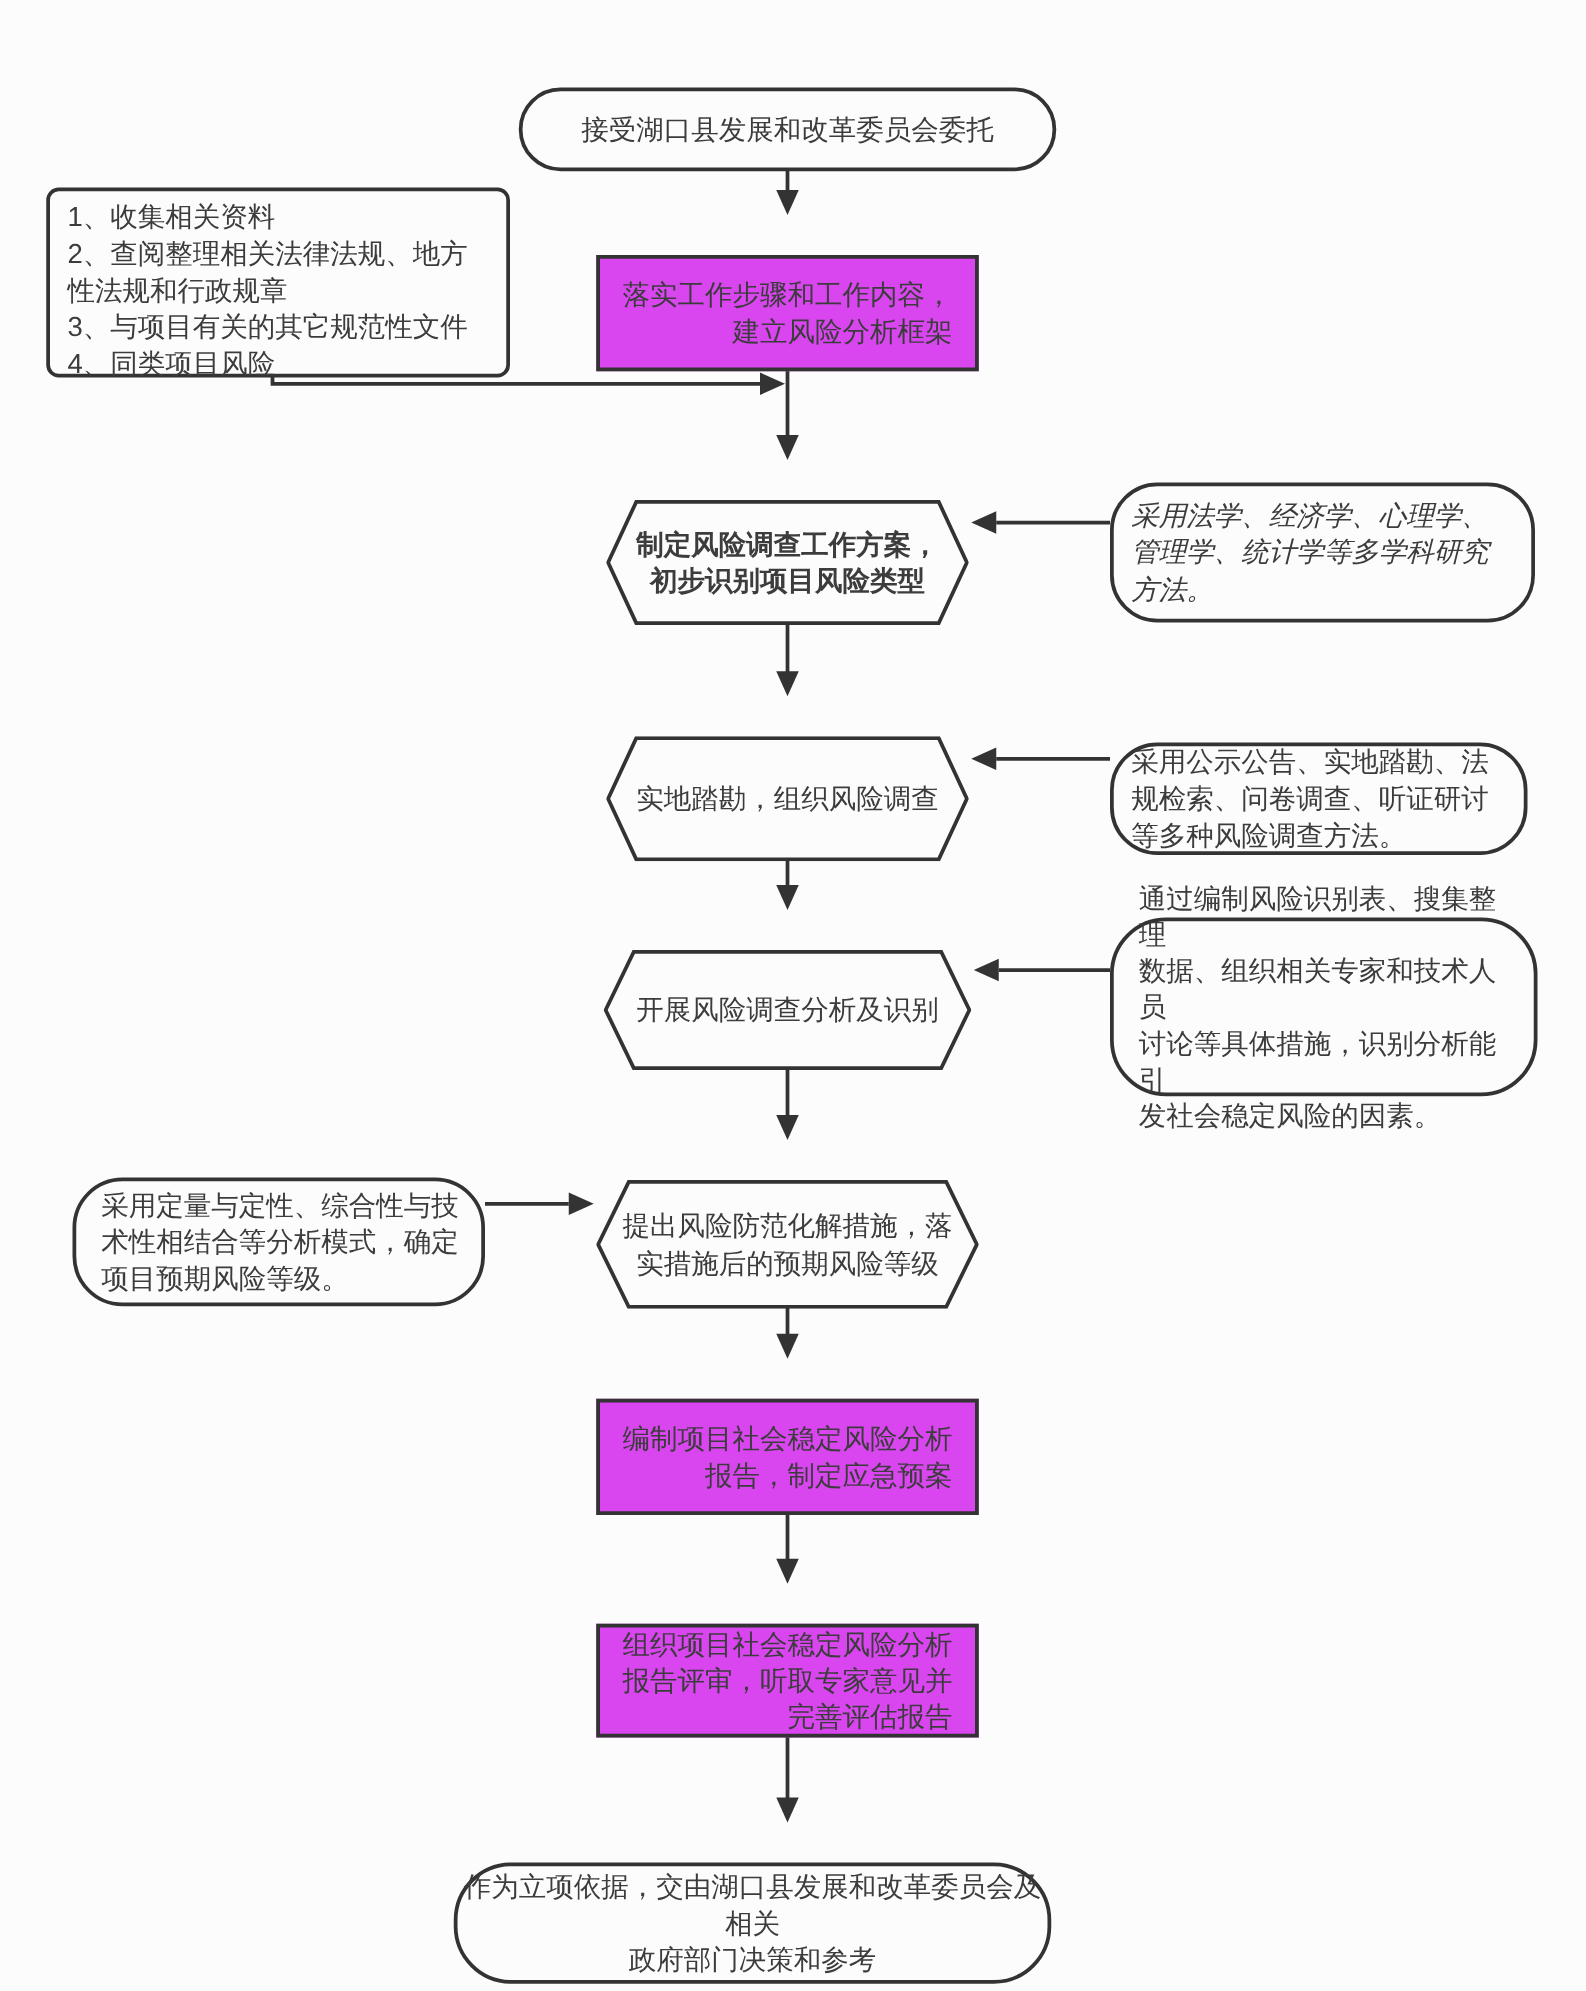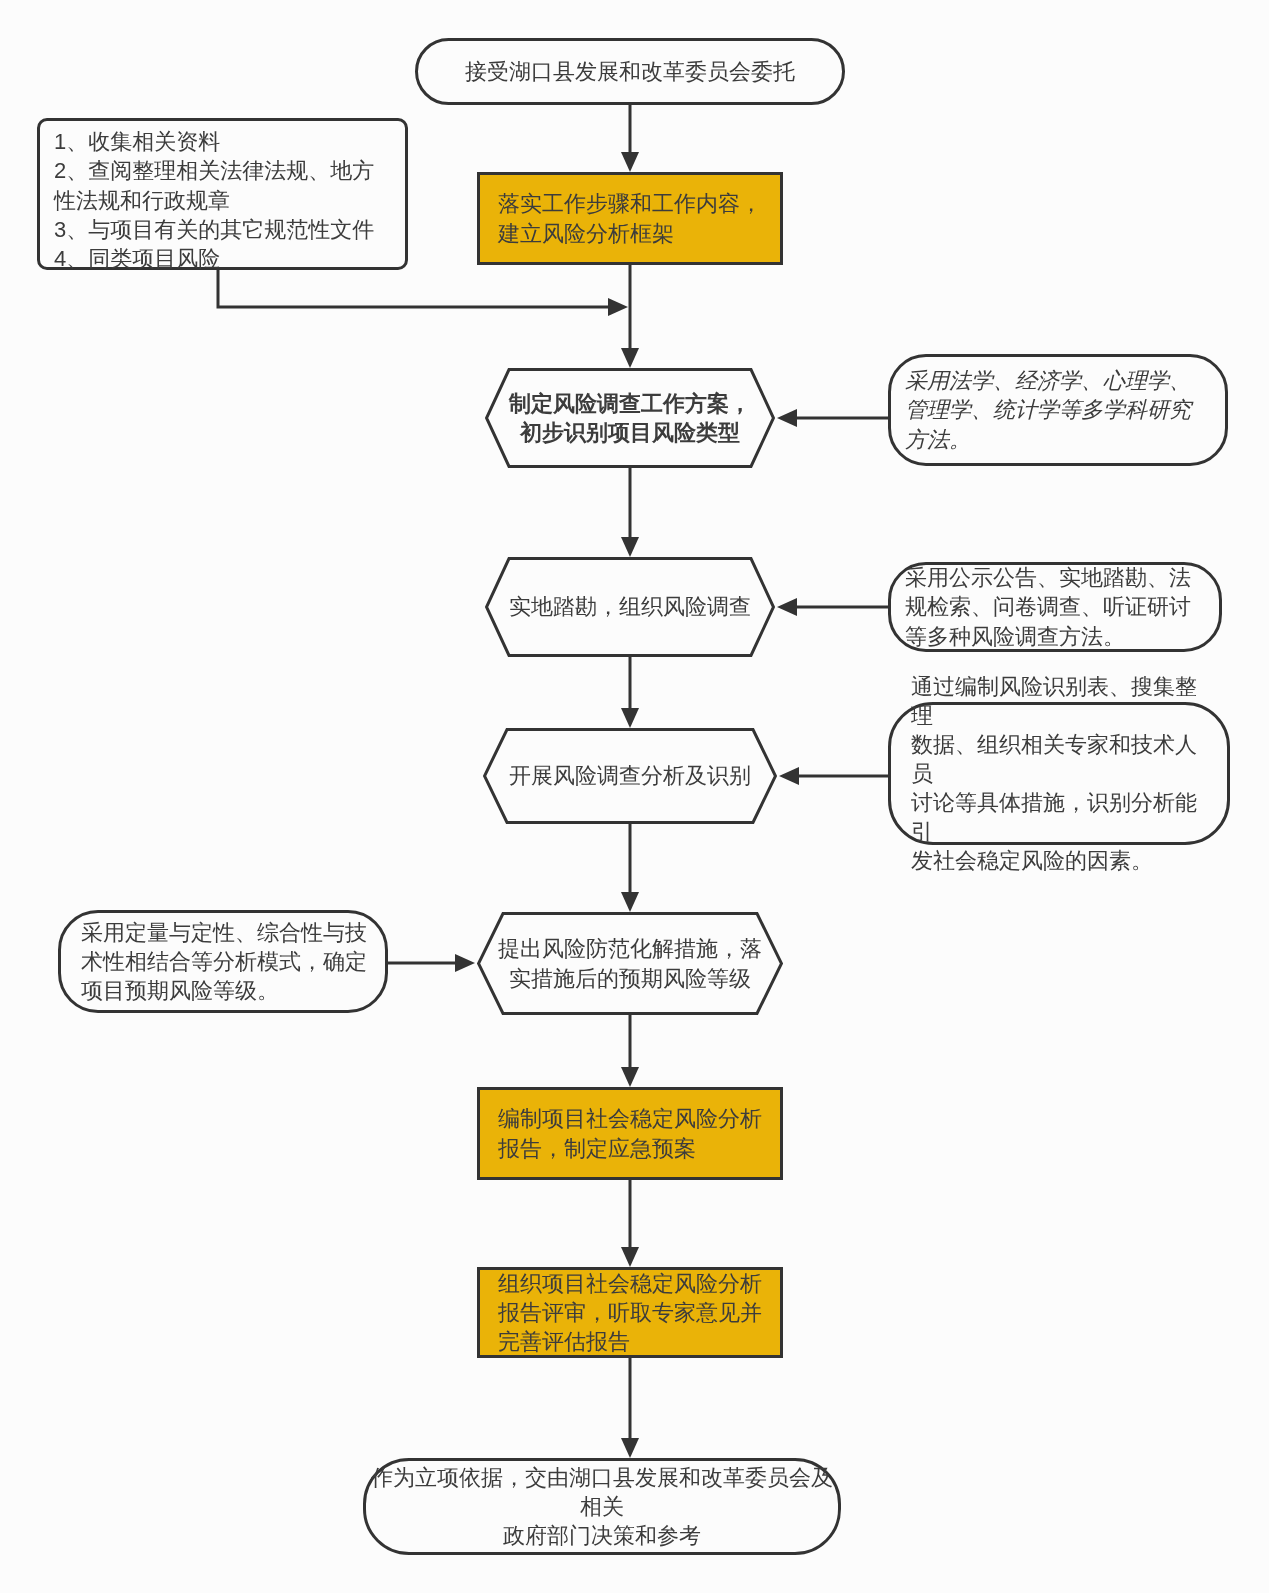--- a/index.html
+++ b/index.html
@@ -25,31 +25,32 @@
     position: absolute;
     box-sizing: border-box;
     display: flex;
     align-items: center;
     justify-content: center;
     color: #3c3c3c;
     font-size: 22px;
     line-height: 1.32;
     z-index: 1;
     white-space: pre-line;
+    margin-top: 32px;
   }
   .node .label { white-space: pre-line; }
   .stadium {
     background: #fcfcfc;
     border: 3px solid #333333;
     text-align: center;
   }
   .rect {
-    background: #eab308;
-    border: 3px solid #333333;
-    text-align: left;
+    background: #d946ef;
+    border: 3px solid #333333;
+    text-align: right;
   }
   .listbox {
     background: #fcfcfc;
     border: 3px solid #333333;
     border-radius: 10px;
     text-align: left;
     align-items: flex-start;
     justify-content: flex-end;
     padding: 6px 10px 6px 14px;
   }

